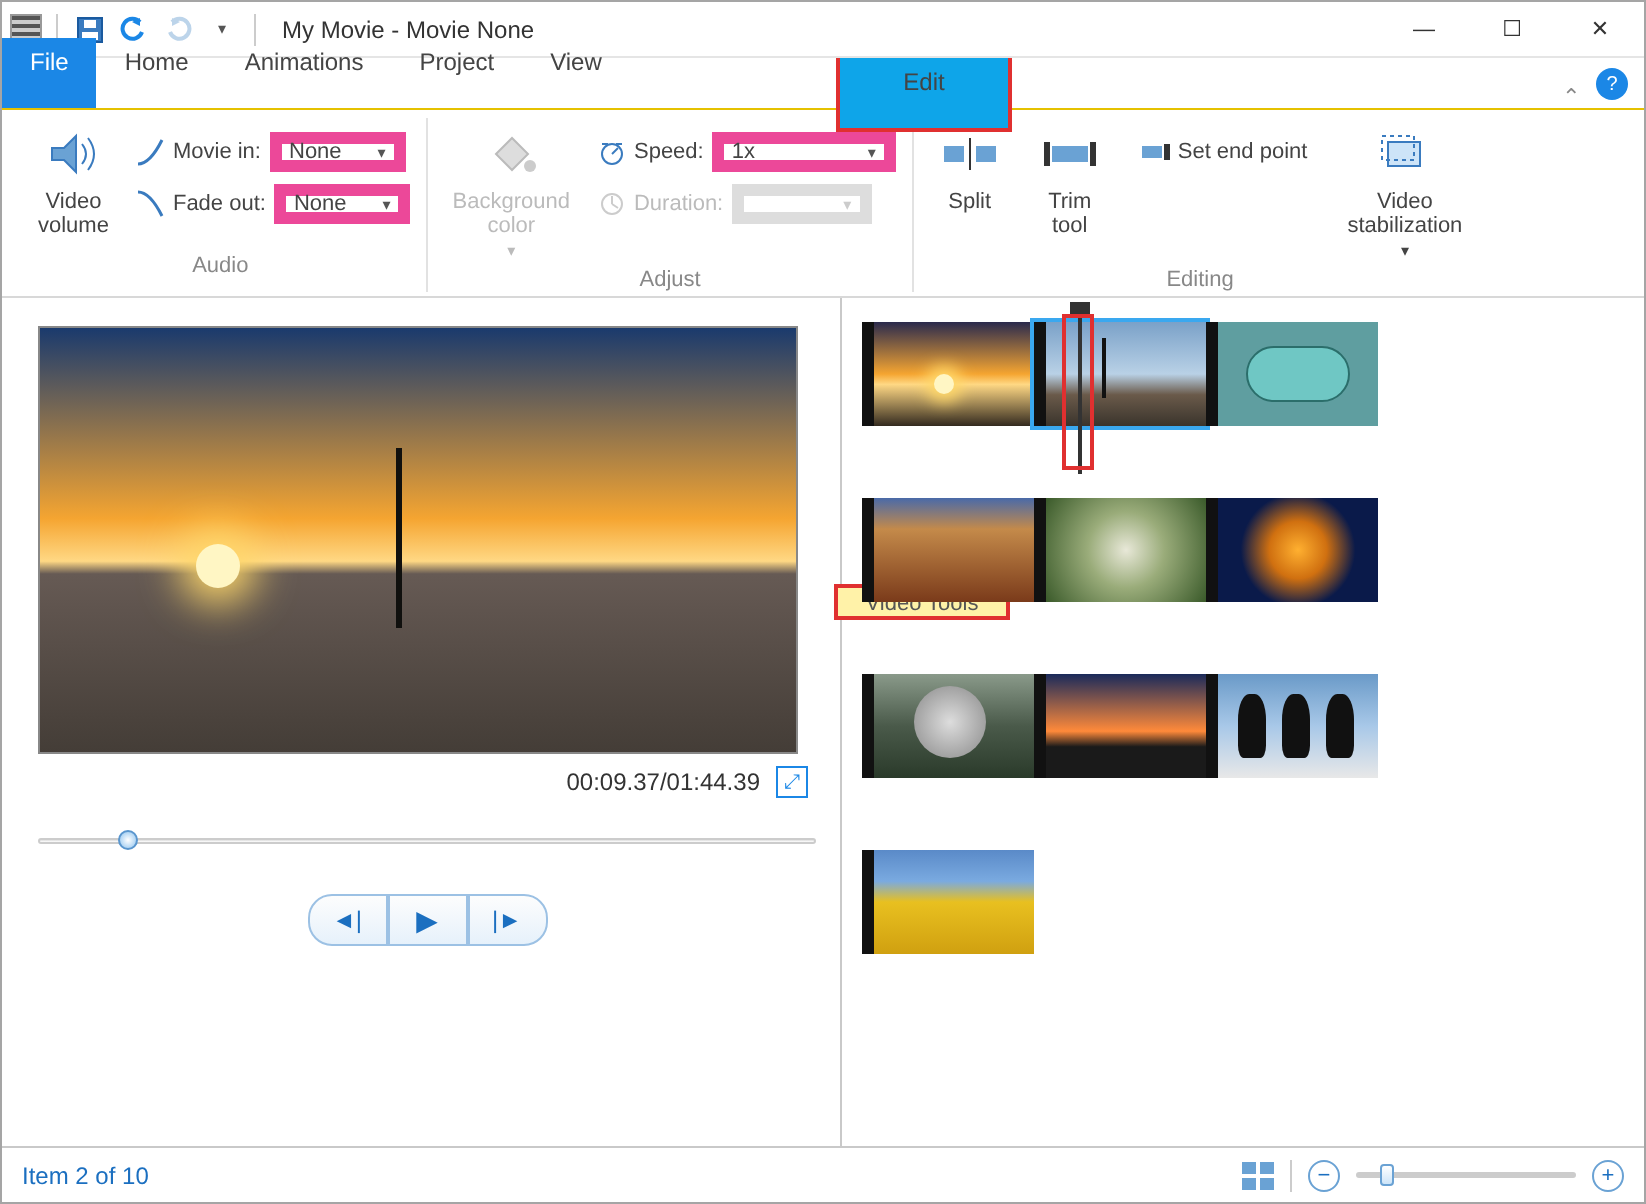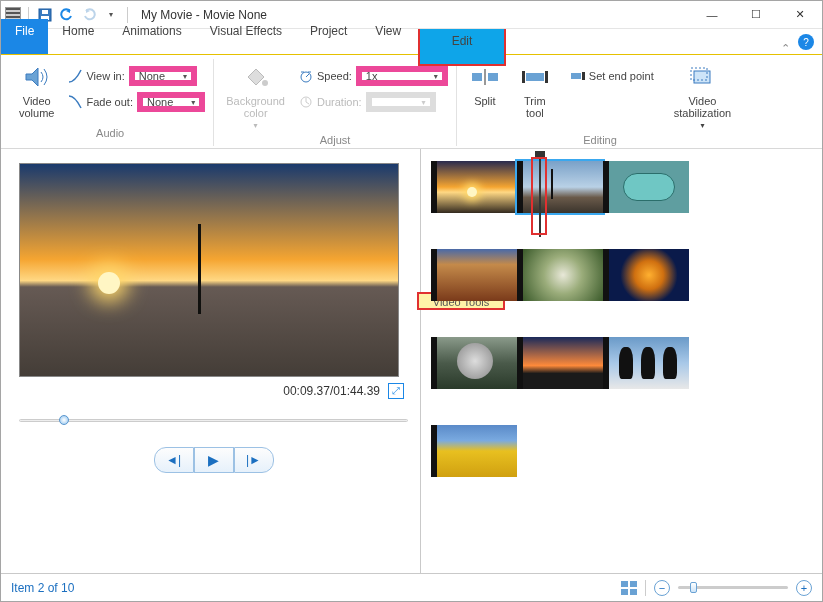--- a/index.html
+++ b/index.html
@@ -110,21 +110,20 @@
     <div class="wc">—</div>
     <div class="wc">☐</div>
     <div class="wc">✕</div>
   </div>
 </div>
 
 <div class="tabrow">
   <div class="tab file">File</div>
   <div class="tab">Home</div>
   <div class="tab">Animations</div>
-  <div class="tab">Visual Effects</div>
   <div class="tab">Project</div>
   <div class="tab">View</div>
   <div style="position:absolute;left:417px;top:0;">
     <div class="tab active-context" style="min-width:88px;text-align:center;">Edit</div>
   </div>
   <div class="collapse" style="transform:rotate(180deg);">⌄</div>
   <div class="help-icon">?</div>
 </div>
 
 <div class="ribbon">
@@ -141,21 +140,21 @@
         <span style="white-space:pre-line;text-align:center;">Video
 volume</span>
       </div>
       <div style="display:flex;flex-direction:column;gap:4px;padding-top:6px;">
         <div class="small-row">
           <span>
               <svg width="14" height="14">
                 <path d="M1 13 Q7 13 13 1" fill="none" stroke="#3a7bbf" stroke-width="1.5"></path>
               </svg>
             </span>
-          <span>View in:</span>
+          <span>Movie in:</span>
           <div class="combo">
               <span>None</span>
               <span class="arrow">▾</span>
             </div>
         </div>
         <div class="small-row">
           <span>
               <svg width="14" height="14">
                 <path d="M1 1 Q7 1 13 13" fill="none" stroke="#3a7bbf" stroke-width="1.5"></path>
               </svg>

